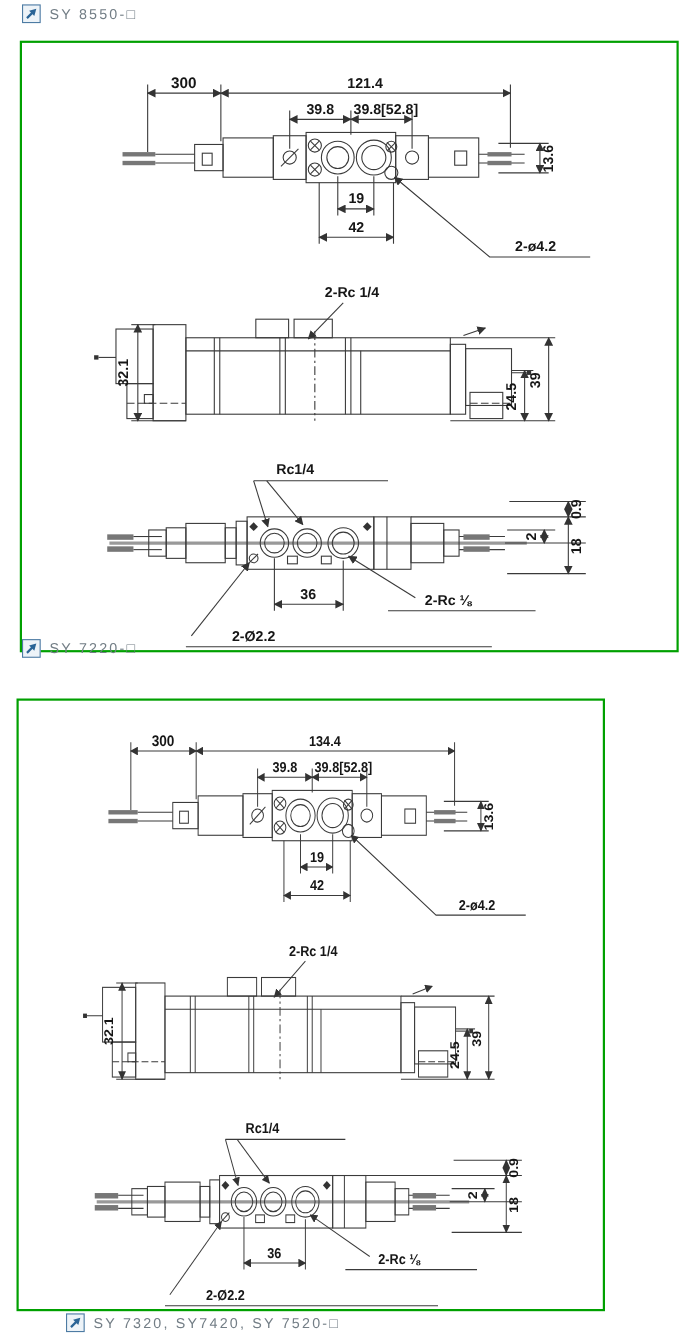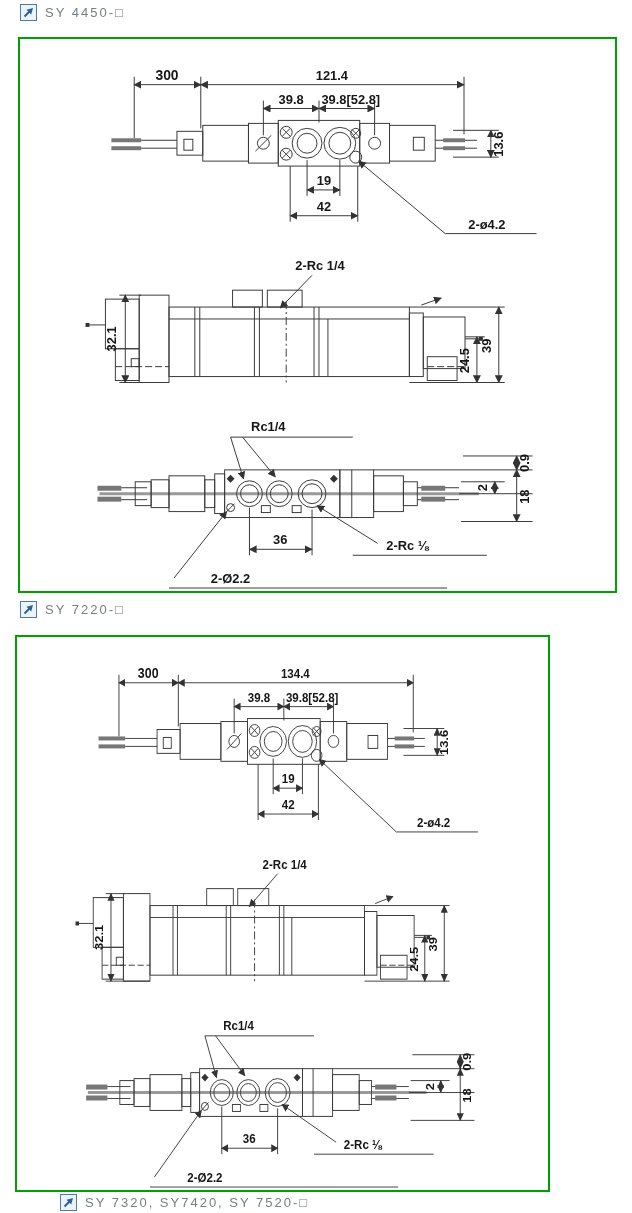--- a/index.html
+++ b/index.html
@@ -11,21 +11,21 @@
   .hdr .icon{
     width:17px;height:17px;box-sizing:border-box;border:1px solid #4d7ba3;
     background:#edf3f8;display:flex;align-items:center;justify-content:center;
     cursor:pointer;flex:0 0 auto;
   }
   .hdr .lbl{
     font-size:13px;letter-spacing:2px;color:#737e86;white-space:nowrap;
     font-family:"Liberation Sans",sans-serif;
   }
   .hdr0{left:20px;top:4px;}
-  .hdr1{left:20px;top:601px;}
+  .hdr1{left:20px;top:581px;}
   .hdr2{left:20px;top:1194px;margin-left:40px;}
   .dbox{
     position:absolute;border:2px solid #00a000;background:#ffffff;
     box-sizing:border-box;
     text-align:right;
   }
   .box0{left:18px;top:37px;width:599px;height:556px;}
   .box1{left:15px;top:635px;width:535px;height:557px;}
   svg.draw{display:block;}
   svg.draw text{
@@ -37,21 +37,21 @@
 </head>
 <body>
 
 <div class="hdr hdr0">
   <span class="icon">
     <svg width="15" height="15" viewBox="0 0 15 15">
       <path d="M3.5 11.5 L9 6" stroke="#2a6496" stroke-width="2" fill="none"></path>
       <polygon points="12,3 5.5,4.8 10.2,9.5" fill="#2a6496"></polygon>
     </svg>
   </span>
-  <span class="lbl">SY 4450-□</span>
+  <span class="lbl">SY 8550-□</span>
 </div>
 
 <div class="dbox box0">
 <svg class="draw" width="595" height="552" viewBox="0 0 599 556" preserveAspectRatio="none">
   <defs>
     <marker id="arA" viewBox="0 0 10 10" refX="9" refY="5" markerWidth="8" markerHeight="8" orient="auto-start-reverse">
       <path d="M0,0 L10,5 L0,10 z" fill="#333"></path>
     </marker>
   </defs>
 

